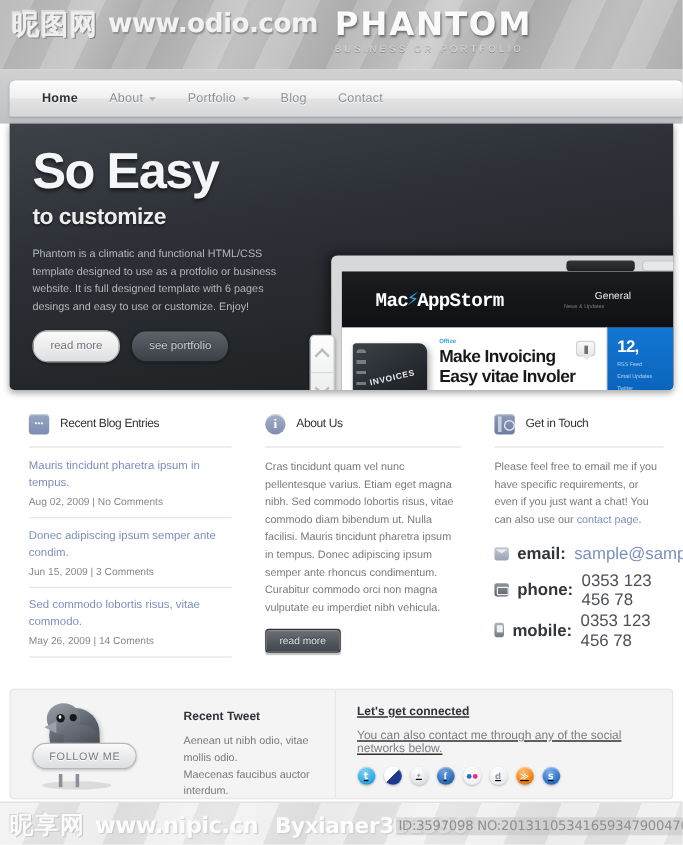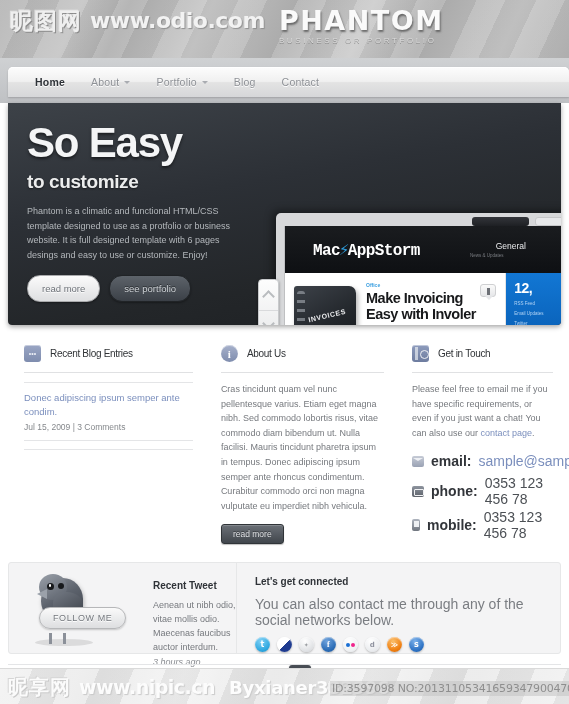--- a/index.html
+++ b/index.html
@@ -217,32 +217,32 @@
   .bird-eye2 { position:absolute; left:31px; top:9px; width:6px; height:6px; border-radius:50%; background:#17191c;}
   .bird-beak { position:absolute; left:10px; top:15px; width:0;height:0;
     border-top:5px solid transparent; border-bottom:5px solid transparent; border-right:10px solid #9ba1aa;}
   .bird-wing { position:absolute; left:26px; top:18px; width:30px; height:24px; border-radius:50% 60% 40% 50%;
     background:linear-gradient(150deg,#737983,#3d424a);}
   .bird-leg { position:absolute; bottom:2px; width:3px; height:11px; background:#8b9099; }
   .bird-leg.l { left:22px;} .bird-leg.r { left:36px;}
   .bird-shadow { position:absolute; left:8px; bottom:0px; width:58px; height:7px; border-radius:50%;
     background:rgba(0,0,0,.10); }
   .follow-btn {
-    position:absolute; left:30px; top:44px; font-size:9px; color:#74787e; letter-spacing:.6px;
+    position:absolute; left:18px; top:44px; font-size:9px; color:#74787e; letter-spacing:.6px;
     padding:5px 13px; border-radius:12px; background:linear-gradient(180deg,#fafafa,#dddee0);
     border:1px solid #b6b7b9; box-shadow:0 1px 2px rgba(0,0,0,.2); cursor:pointer; white-space:nowrap;
     text-shadow:0 1px 0 #fff;
   }
   .tw-text { margin-left:48px; padding-top:6px; }
   .tw-title { font-size:10px; font-weight:bold; color:#2f3338; }
   .tw-line { font-size:9px; color:#76797e; line-height:14px; margin-top:7px; }
   .tw-ago { font-size:9px; color:#8b8e93; font-style:italic; margin-top:3px; }
-  .soc-zone { padding:13px 0 0 18px; border-left:1px solid #e6e7e8; }
+  .soc-zone { padding:13px 0 0 18px; border-left:1px solid #e6e7e8;text-decoration:underline; }
   .soc-title { font-size:10px; font-weight:bold; color:#2f3338; }
-  .soc-sub { font-size:14px; color:#7a7d82; margin-top:9px; }
+  .soc-sub { font-size:10px; color:#7a7d82; margin-top:9px; }
   .soc-row { display:flex; gap:7px; margin-top:9px; }
   .soc {
     width:15px; height:15px; border-radius:50%; position:relative; cursor:pointer;
     box-shadow:0 1px 2px rgba(0,0,0,.25), inset 0 1px 1px rgba(255,255,255,.5);
     display:flex; align-items:center; justify-content:center;
     font-size:8px; font-weight:bold; color:#fff; font-family:"DejaVu Sans", sans-serif;
   }
 
   
   .footer { position:relative; height:34px; margin-top:10px; }
@@ -356,21 +356,21 @@
           <div class="mas-article">
             <div class="art-bubble">
                 <i></i>
               </div>
             <div class="art-row">
               <div class="book">
                 <span class="book-label">INVOICES</span>
               </div>
               <div>
                 <div class="art-cat">Office</div>
-                <div class="art-h">Make Invoicing Easy with Involer</div>
+                <div class="art-h">Make Invoicing Easy vitae Involer</div>
 
               </div>
             </div>
 
           </div>
           <div class="mas-side">
             <div class="side-blue">
               <div class="side-num">12,</div>
               <div class="side-li">RSS Feed</div>
               <div class="side-li">Email Updates</div>
@@ -393,26 +393,34 @@
   </div>
 
   <div class="cols">
 
     <div class="col c1">
       <div class="col-head">
         <span class="ico comment"></span>
         <span class="col-title">Recent Blog Entries</span>
       </div>
       <div class="hr"></div>
+      <div class="blog-item">
+        <span class="blog-link">Mauris tincidunt pharetra ipsum in tempus.</span>
+        <div class="blog-meta">Aug 02, 2009 | No Comments</div>
+      </div>
       <div class="sep"></div>
       <div class="blog-item">
         <span class="blog-link">Donec adipiscing ipsum semper ante condim.</span>
-        <div class="blog-meta">Jul 15, 2009 | 3 Comments</div>
+        <div class="blog-meta">Jun 15, 2009 | 3 Comments</div>
       </div>
       <div class="sep"></div>
+      <div class="blog-item">
+        <span class="blog-link">Sed commodo lobortis risus, vitae commodo.</span>
+        <div class="blog-meta">May 26, 2009 | 14 Coments</div>
+      </div>
       <div class="sep"></div>
     </div>
 
     <div class="col c2">
       <div class="col-head">
         <span class="ico info"></span>
         <span class="col-title">About Us</span>
       </div>
       <div class="hr"></div>
       <div class="body-p">Cras tincidunt quam vel nunc pellentesque varius. Etiam eget magna nibh. Sed commodo lobortis risus, vitae commodo diam bibendum ut. Nulla facilisi. Mauris tincidunt pharetra ipsum in tempus. Donec adipiscing ipsum semper ante rhoncus condimentum. Curabitur commodo orci non magna vulputate eu imperdiet nibh vehicula.</div>

